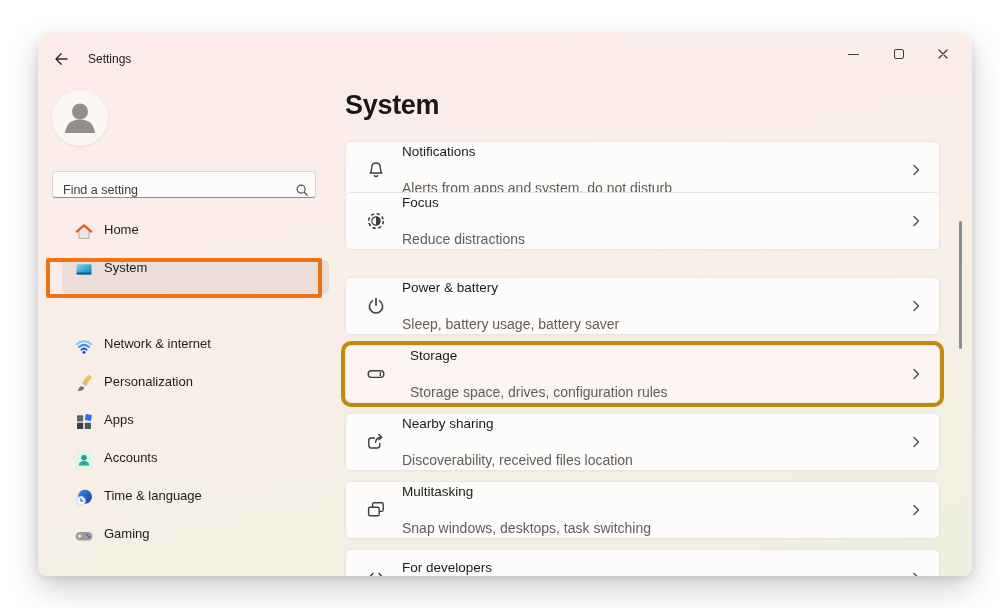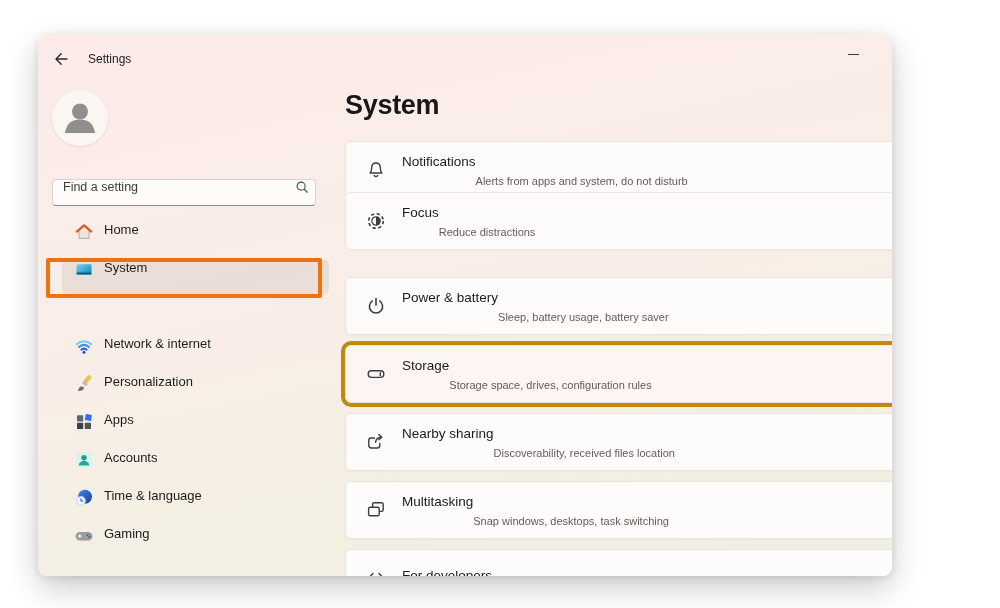--- a/index.html
+++ b/index.html
@@ -1,63 +1,63 @@
 <!DOCTYPE html>
 <html style="--annotation-orange: #ee7211; --annotation-gold: #bf8a0e; --window-gradient-top: #fcebe9; --window-gradient-bottom: #eef0e0; --card-background: #fdfcfa;"><head>
 <meta charset="utf-8">
 <style>
   * { margin:0; padding:0; box-sizing:border-box; }
   html,body { width:1000px; height:608px; background:#ffffff; font-family:"Liberation Sans",sans-serif; overflow:hidden; position:relative; }
 
   .window {
-    position:absolute; left:38px; top:34px; width:854px; height:542px;
+    position:absolute; left:38px; top:34px; width:934px; height:542px;
     border-radius:9px; overflow:hidden;
     background:linear-gradient(168deg, var(--window-gradient-top,#fcebe9) 0%, #f9eee7 48%, var(--window-gradient-bottom,#eef0e0) 100%);
     box-shadow:0 12px 32px rgba(0,0,0,.20), 0 2px 8px rgba(0,0,0,.10);
   }
 
   
   .back-btn { position:absolute; left:12px; top:14px; width:22px; height:22px; display:flex; align-items:center; justify-content:center; cursor:pointer; }
   .app-title { position:absolute; left:50px; top:18px; font-size:12px; color:#1c1c1c; }
   .caption-btn { position:absolute; top:6px; width:34px; height:28px; display:flex; align-items:center; justify-content:center; }
   .cap-min { left:798px; } .cap-max { left:844px; } .cap-close { left:888px; }
   .min-glyph { width:11px; height:0; border-top:1.4px solid #3d3d3d; }
   .max-glyph { width:10px; height:10px; border:1.3px solid #3d3d3d; border-radius:2px; }
 
   
   .avatar { position:absolute; left:14px; top:56px; width:56px; height:56px; border-radius:50%;
     background:#fcf6f3; box-shadow:0 1px 3px rgba(0,0,0,.08); overflow:hidden; }
   .search-box { position:absolute; left:14px; top:137px; width:264px; height:27px;
     background:#fdfcfb; border:1px solid #d9d4cf; border-bottom:1px solid #8f8a85; border-radius:4px;
-    display:flex; align-items:flex-start;margin-top:8px; }
+    display:flex; align-items:flex-end; }
   .search-box input { flex:1; border:none; outline:none; background:transparent; font-family:"Liberation Sans",sans-serif;
     font-size:12.5px; color:#2c2c2c; padding:0 4px 0 10px; }
   .search-box input::placeholder { color:#3f3c3a; opacity:1; }
   .search-icon-wrap { width:26px; display:flex; justify-content:center; }
 
   .nav-item { position:absolute; left:24px; width:267px; height:34px; border-radius:5px;
     display:flex; align-items:flex-start; padding-left:12px; cursor:pointer; }
   .nav-item.selected { background:rgba(104,86,74,.10); }
   .nav-icon { width:20px; height:20px; margin-right:10px; flex:0 0 20px; }
   .nav-label { font-size:13px; color:#1c1c1c; white-space:nowrap; }
   .nav-annotation { position:absolute; left:8px; top:224px; width:276px; height:40px;
     border:4px solid var(--annotation-orange,#ee7211); border-radius:2px; pointer-events:none; }
 
   
   .page-heading { position:absolute; left:307px; top:56px; font-size:27px; font-weight:700; letter-spacing:-.3px; color:#181818; }
 
   .card { position:absolute; left:307px; width:595px; height:58px;
     background:var(--card-background,#fdfcfa); border:1px solid #eae5e0; border-radius:6px;
     display:flex; align-items:center; padding-left:18px; cursor:pointer;
     box-shadow:0 1px 2px rgba(0,0,0,.03); }
-  .card.annotated { box-shadow:0 0 0 4px var(--annotation-gold,#bf8a0e); background:#fdf5f4; }
+  .card.annotated { box-shadow:0 0 0 4px var(--annotation-gold,#bf8a0e); background:#fdf5f4;gap:8px; }
   .card-icon { width:24px; height:24px; flex:0 0 24px; margin-right:14px; }
-  .card-text { display:flex; flex-direction:row; }
+  .card-text { display:flex; flex-direction:column; }
   .card-title { font-size:13.5px; color:#1b1b1b; }
-  .card-subtitle { font-size:11px; color:#615c58; margin-top:21px; }
+  .card-subtitle { font-size:14px; color:#615c58; margin-top:21px; }
   .card-chevron { position:absolute; right:16px; top:50%; transform:translateY(-50%); width:14px; height:14px; }
 
   .scrollbar-thumb { position:absolute; left:921px; top:187px; width:3px; height:128px; background:#8f8d89; border-radius:2px; cursor:pointer; }
 
   svg { display:block; }
 </style>
 </head>
 <body>
 
 <div class="window">

